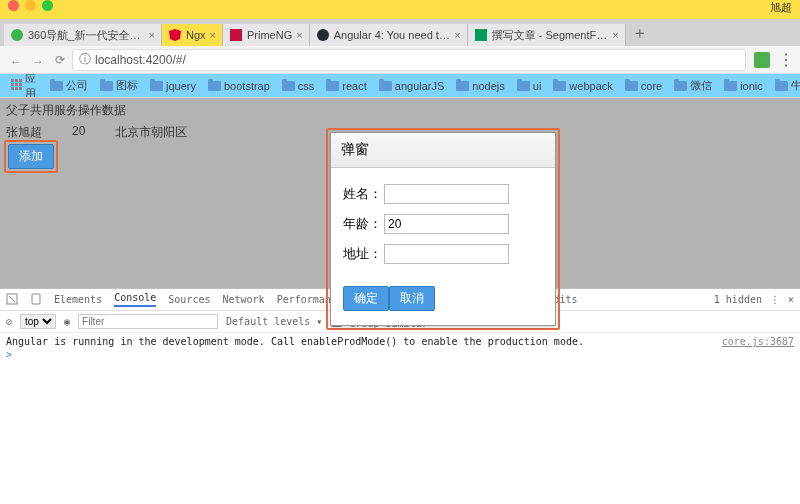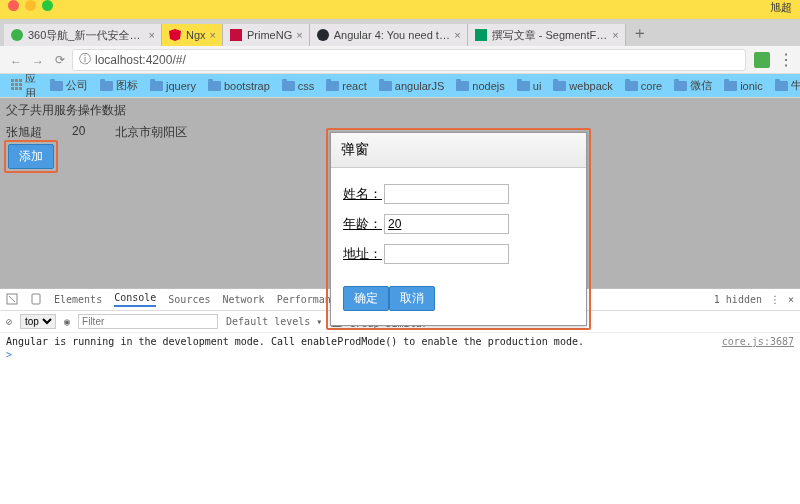--- a/index.html
+++ b/index.html
@@ -45,23 +45,23 @@
     
     
     .page { background: #b3b3b3; height: 190px; position: relative; font-size: 12px; }
     .page-header { color: #333; padding: 4px 6px; }
     .data-row { display: flex; gap: 30px; padding: 1px 6px; color: #333; }
     .add-wrap { position: absolute; left: 4px; top: 42px; border: 2px solid #e26b3f; border-radius: 2px; padding: 2px; }
     .btn { background: #4a9be2; color: #fff; border: 1px solid #2d7dc0; padding: 3px 10px; font-size: 12px; cursor: pointer; border-radius: 2px; }
     
     
     .modal-wrap { position: absolute; left: 326px; top: 30px; border: 2px solid #e26b3f; border-radius: 2px; padding: 2px; }
-    .modal { width: 257px; background: #fff; border: 1px solid #999; box-shadow: 0 1px 3px rgba(0,0,0,0.2); }
+    .modal { width: 226px; background: #fff; border: 1px solid #999; box-shadow: 0 1px 3px rgba(0,0,0,0.2); }
     .modal-head { background: linear-gradient(#f8f8f8, #eaeaea); border-bottom: 1px solid #ccc; padding: 8px 10px; font-size: 14px; }
-    .modal-body { padding: 16px 12px 8px 12px; text-decoration: underline; }
+    .modal-body { padding: 16px 12px 8px 12px; }
     .form-row { display: flex; align-items: center; margin-bottom: 10px; font-size: 13px; }
     .form-row label { margin-right: 2px; }
     .form-row input { border: 1px solid #bbb; height: 20px; width: 125px; padding: 0 3px; font-size: 12px; }
     .modal-foot { padding: 4px 20px 14px 12px; display: flex; }
     
     
     .dt { border-top: 1px solid #bdbdbd; height: 216px; display: flex; flex-direction: column; font-family: Menlo, Consolas, monospace; font-size: 10px; }
     .dt-tabs { display: flex; align-items: center; height: 22px; padding: 0 6px; border-bottom: 1px solid #ddd; color: #666; gap: 12px; }
     .dt-tabs .sel { color: #333; border-bottom: 2px solid #3b7fdb; padding-bottom: 2px; }
     .dt-right { margin-left: auto; display: flex; gap: 8px; align-items: center; }

